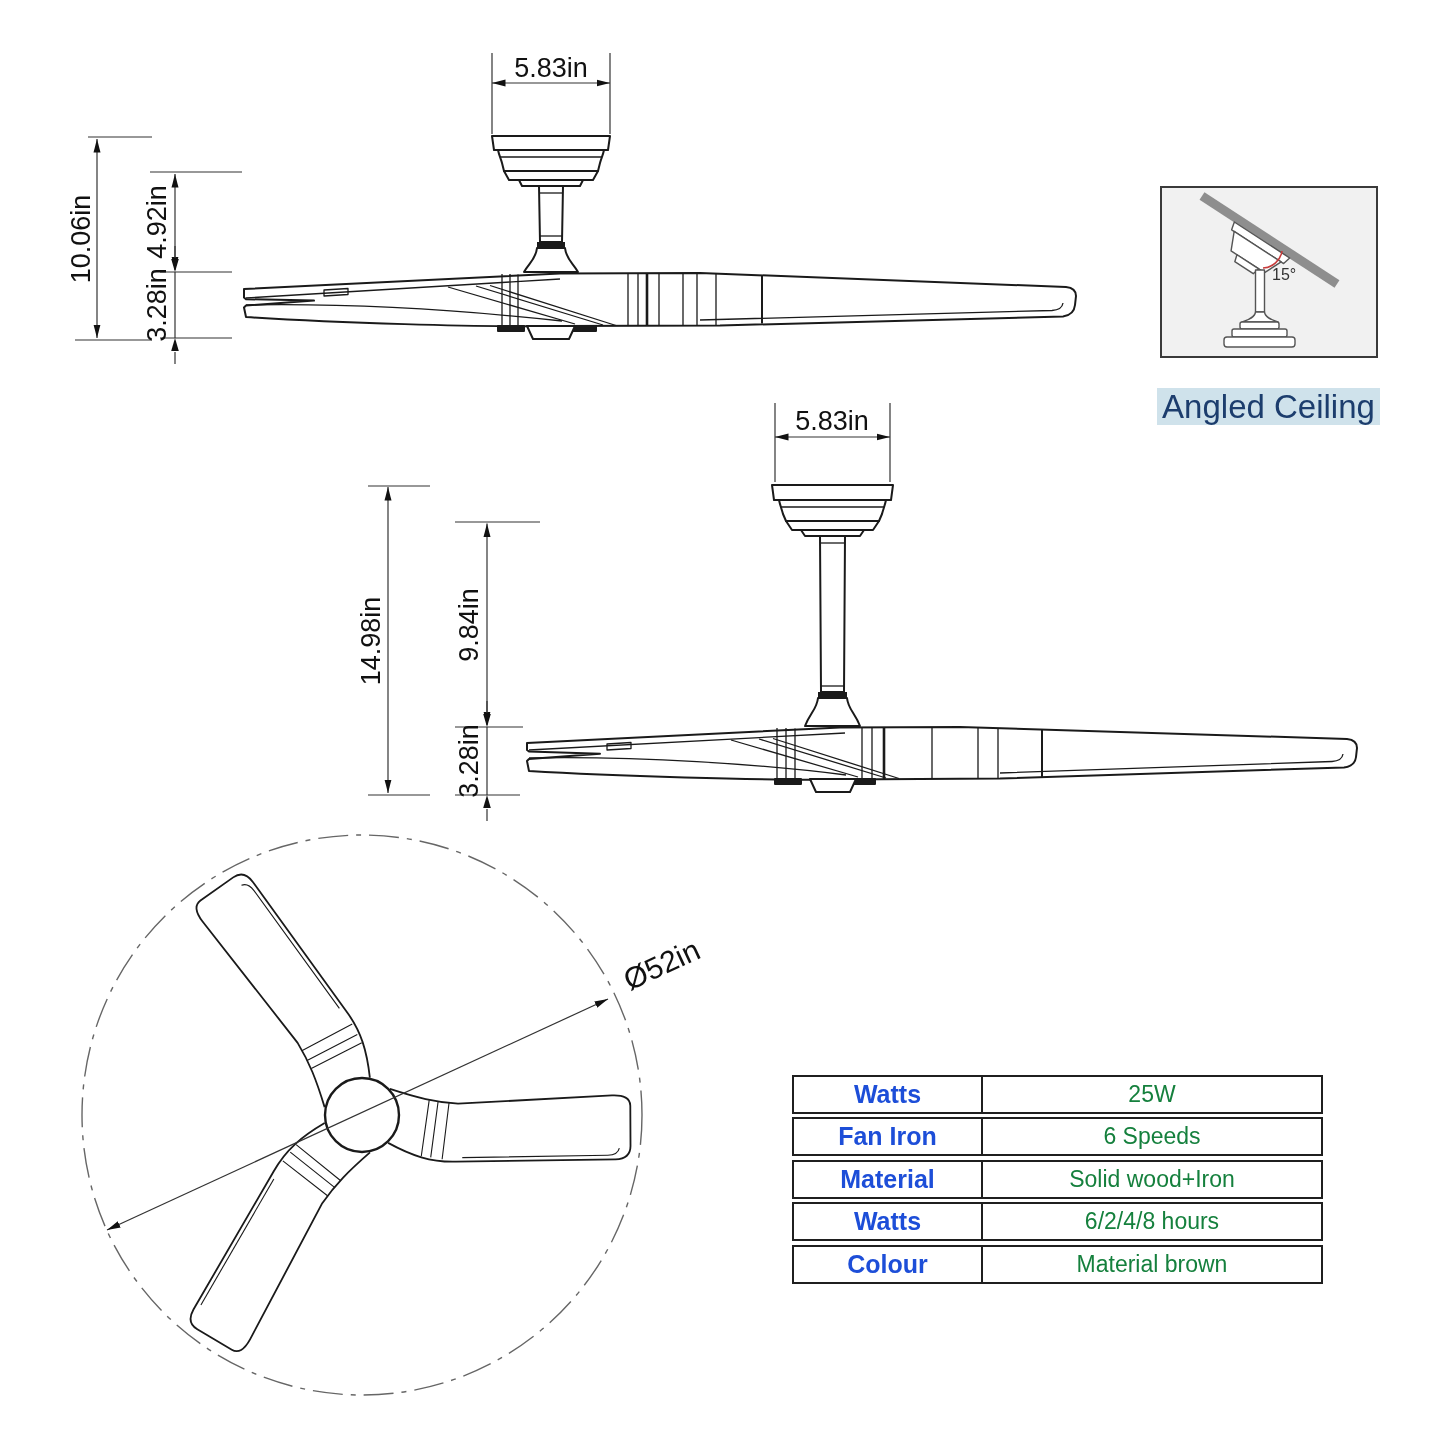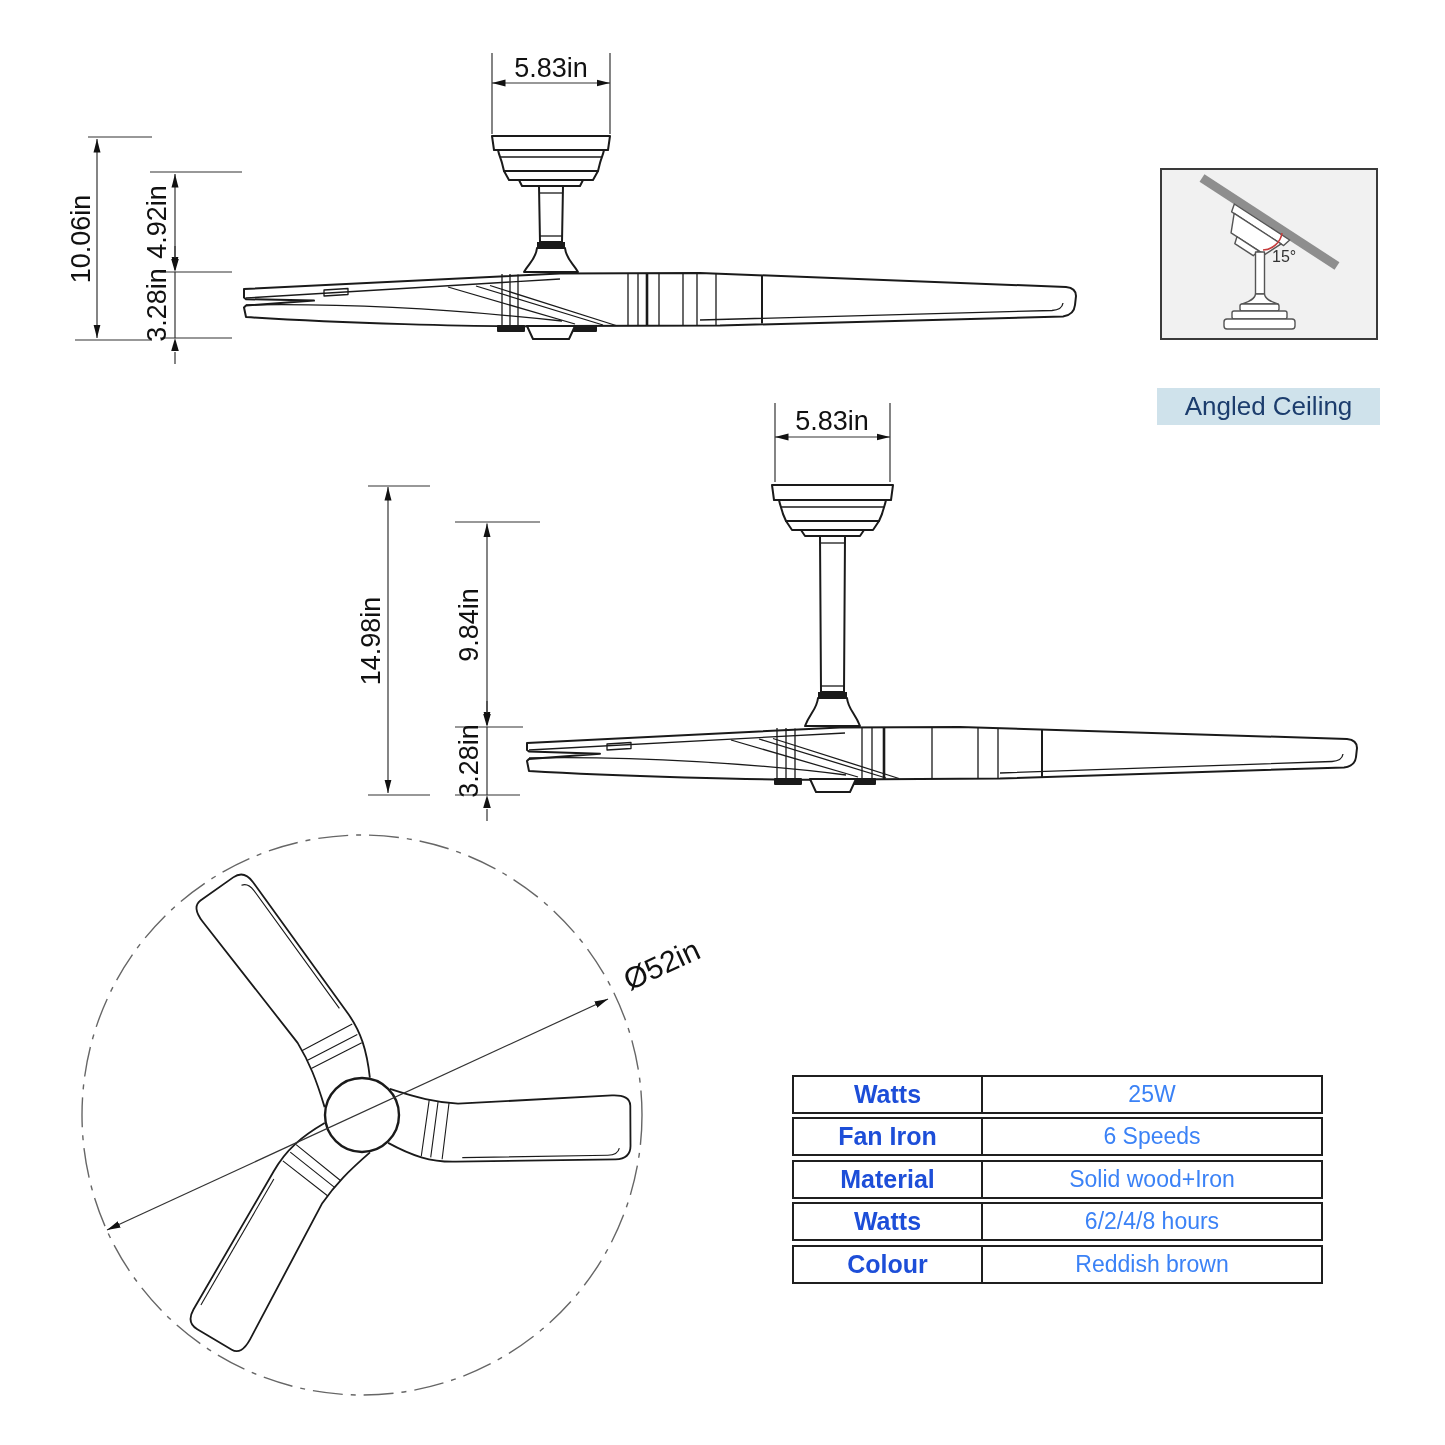--- a/index.html
+++ b/index.html
@@ -2,33 +2,33 @@
 <html><head>
 <meta charset="utf-8">
 <style>
   html,body{margin:0;padding:0;background:#fff;}
   #canvas{position:relative;width:1445px;height:1445px;background:#ffffff;overflow:hidden;
           font-family:"Liberation Sans", sans-serif;border-radius:25px;}
   #drawing{position:absolute;left:0;top:0;}
   .dim-text{font-family:"Liberation Sans", sans-serif;font-size:27px;fill:#111;}
   .dia-text{font-family:"Liberation Sans", sans-serif;font-size:30px;fill:#111;}
   
-  #inset{position:absolute;left:1160px;top:168px;width:218px;height:172px;
+  #inset{position:absolute;left:1160px;top:186px;width:218px;height:172px;
          background:#f1f1f1;border:2px solid #3a3a3a;box-sizing:border-box;}
   #caption{position:absolute;left:1157px;top:388px;width:223px;height:37px;
-           background:#cfe2eb;color:#1c3d6d;font-size:26px;display:flex;
+           background:#cfe2eb;color:#1c3d6d;font-size:33px;display:flex;
            align-items:center;justify-content:center;}
   
   #spec-table{position:absolute;left:792px;top:1075px;width:531px;}
   .t-row{display:flex;height:35px;border:2.4px solid #1f1f1f;margin-bottom:3.4px;
          background:#fff;box-sizing:content-box;}
   .t-label{width:187px;border-right:2.4px solid #1f1f1f;display:flex;align-items:center;
            justify-content:center;font-weight:bold;font-size:25px;color:#1d4ed8;}
   .t-value{flex:1;display:flex;align-items:center;justify-content:center;
-           font-size:23px;color:#3b82f6;}
+           font-size:23px;color:#15803d;}
 </style>
 </head>
 <body>
 
 <div id="canvas">
 
 <svg id="drawing" width="1445" height="1445" viewBox="0 0 1445 1445">
   <defs>
     <marker id="ah" markerWidth="15" markerHeight="9" refX="13.5" refY="4.5" orient="auto-start-reverse" markerUnits="userSpaceOnUse">
       <path d="M0,1 L13.5,4.5 L0,8 Z" fill="#111"></path>
@@ -248,17 +248,17 @@
   <div class="t-row">
     <div class="t-label">Material</div>
     <div class="t-value">Solid wood+Iron</div>
   </div>
   <div class="t-row">
     <div class="t-label">Watts</div>
     <div class="t-value">6/2/4/8 hours</div>
   </div>
   <div class="t-row">
     <div class="t-label">Colour</div>
-    <div class="t-value">Reddish brown</div>
+    <div class="t-value">Material brown</div>
   </div>
 </div>
 
 </div>
 
 </body></html>

